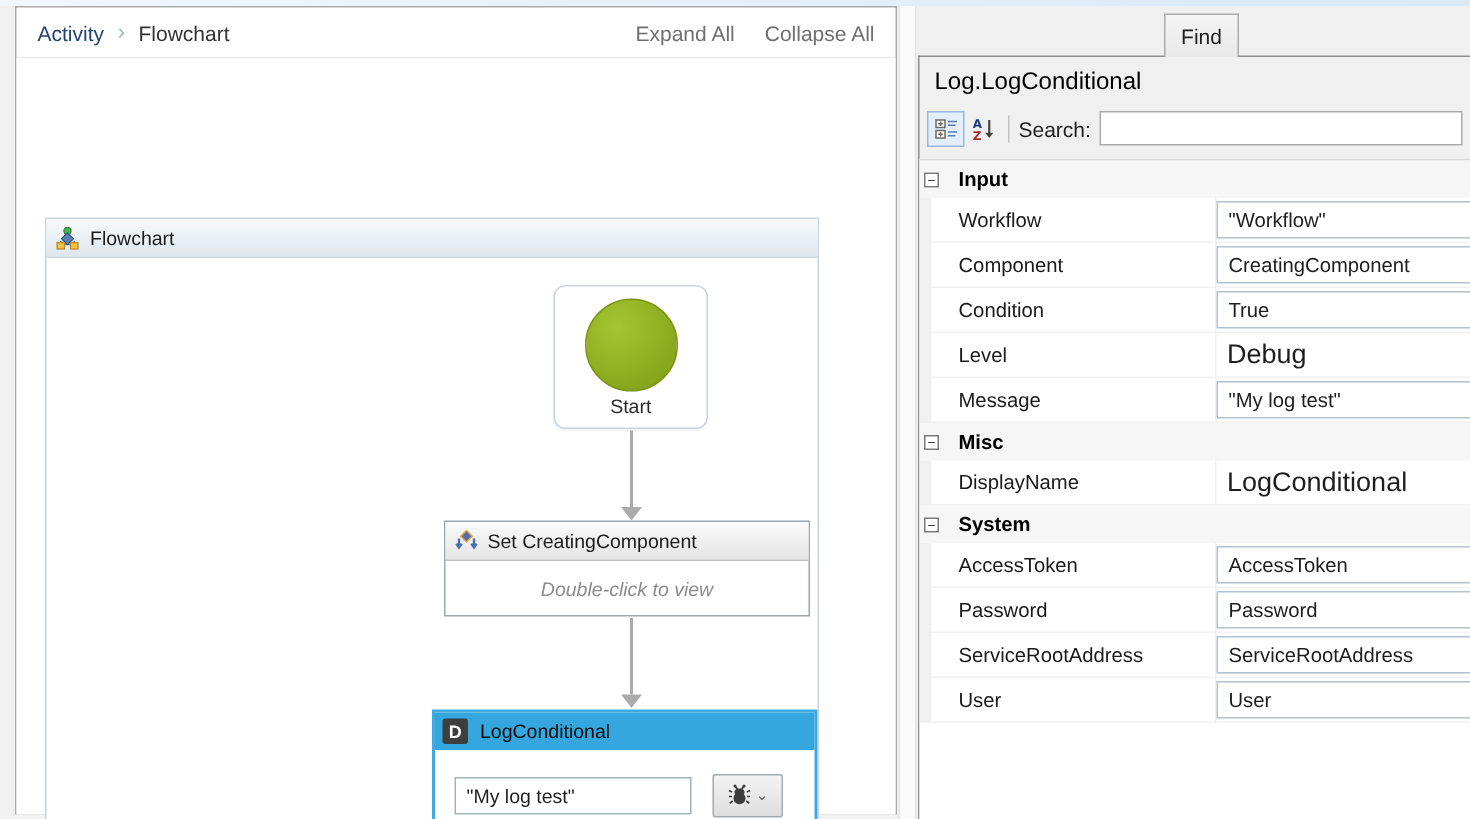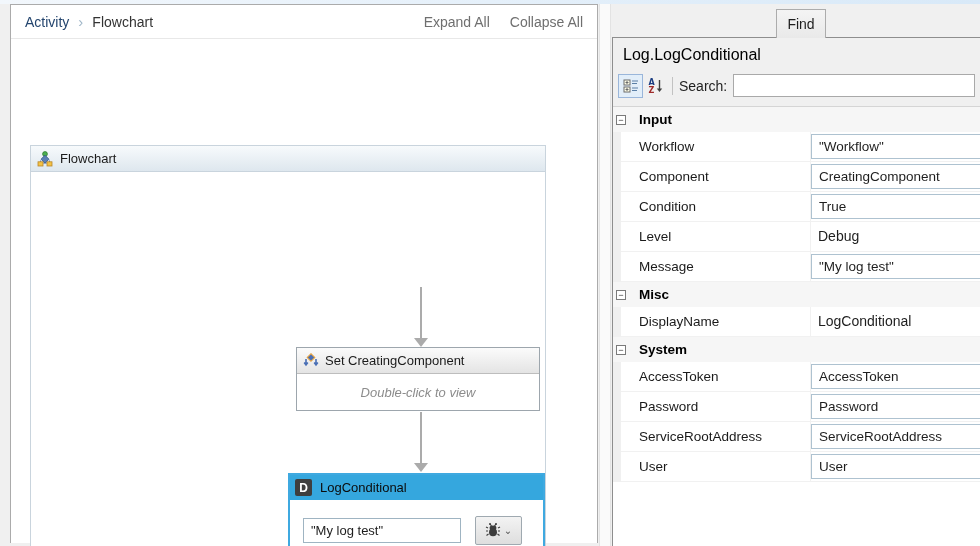--- a/index.html
+++ b/index.html
@@ -66,21 +66,21 @@
 
   .prop-grid { position:absolute; left:0; top:68px; right:0; bottom:0; background:#fff; border-top:1px solid #D5D5D5; overflow:hidden; }
   .cat-row { height:25px; background:#F6F6F6; display:flex; align-items:center; cursor:pointer; }
   .expander { width:10px; height:10px; margin-left:3px; border:1px solid #7A7A7A; background:#fff; font-size:9px; line-height:8px; text-align:center; color:#333; }
   .cat-name { margin-left:13px; font-weight:bold; font-size:13.5px; color:#000; }
   .prop-row { height:30px; display:flex; align-items:stretch; }
   .row-gutter { width:8px; background:#F0F0F0; }
   .prop-label { width:190px; font-size:13.5px; color:#1a1a1a; line-height:29px; padding-left:18px; border-bottom:1px solid #F1F1F1; border-right:1px solid #F1F1F1; }
   .prop-value-wrap { flex:1; position:relative; border-bottom:1px solid #F1F1F1; }
   .value-box { position:absolute; left:0; top:2px; right:-2px; bottom:2px; border:1px solid #AEC2D0; background:#fff; font-size:13.5px; line-height:24px; padding:0 7px; white-space:nowrap; overflow:hidden; }
-  .value-plain { position:absolute; left:0; top:0; right:0; bottom:0; font-size:14px; line-height:29px; padding:0 7px; white-space:nowrap; }
+  .value-plain { position:absolute; left:0; top:0; right:0; bottom:0; font-size:18px; line-height:29px; padding:0 7px; white-space:nowrap; }
 </style>
 </head>
 <body>
 
 <div class="top-strip"></div>
 <div class="splitter"></div>
 
 <div class="designer">
   <div class="breadcrumb-bar">
     <span class="crumb-parent">Activity</span>
@@ -101,20 +101,24 @@
           <line x1="3.5" y1="9.5" x2="3.5" y2="12" stroke="#5B7FB4" stroke-width="1"></line>
           <line x1="12.5" y1="9.5" x2="12.5" y2="12" stroke="#5B7FB4" stroke-width="1"></line>
           <circle cx="8" cy="3" r="2.4" fill="#4CAF50" stroke="#2E7D32" stroke-width="0.8"></circle>
           <rect x="5.2" y="5.4" width="5.6" height="5.6" transform="rotate(45 8 8.2)" fill="#5B7FB4" stroke="#34578C" stroke-width="0.8"></rect>
           <rect x="1" y="10.8" width="5" height="4.2" fill="#F4C244" stroke="#B8862B" stroke-width="0.8"></rect>
           <rect x="10" y="10.8" width="5" height="4.2" fill="#F4C244" stroke="#B8862B" stroke-width="0.8"></rect>
         </svg>
         <span>Flowchart</span>
       </div>
 
+      <div class="start-node">
+        <div class="start-circle"></div>
+        <div class="start-label">Start</div>
+      </div>
 
       <div class="flow-arrow" style="left:383px; top:141px; height:60px;">
         <div class="shaft" style="height:51px;"></div>
           <div class="head" style="top:51px;"></div>
       </div>
 
       <div class="activity set-activity">
         <div class="set-header">
           <svg width="16" height="16" viewBox="0 0 16 16">
             <rect x="5.3" y="1.8" width="5.4" height="5.4" transform="rotate(45 8 4.5)" fill="#4A6FB5" stroke="#E8A33D" stroke-width="1"></rect>

